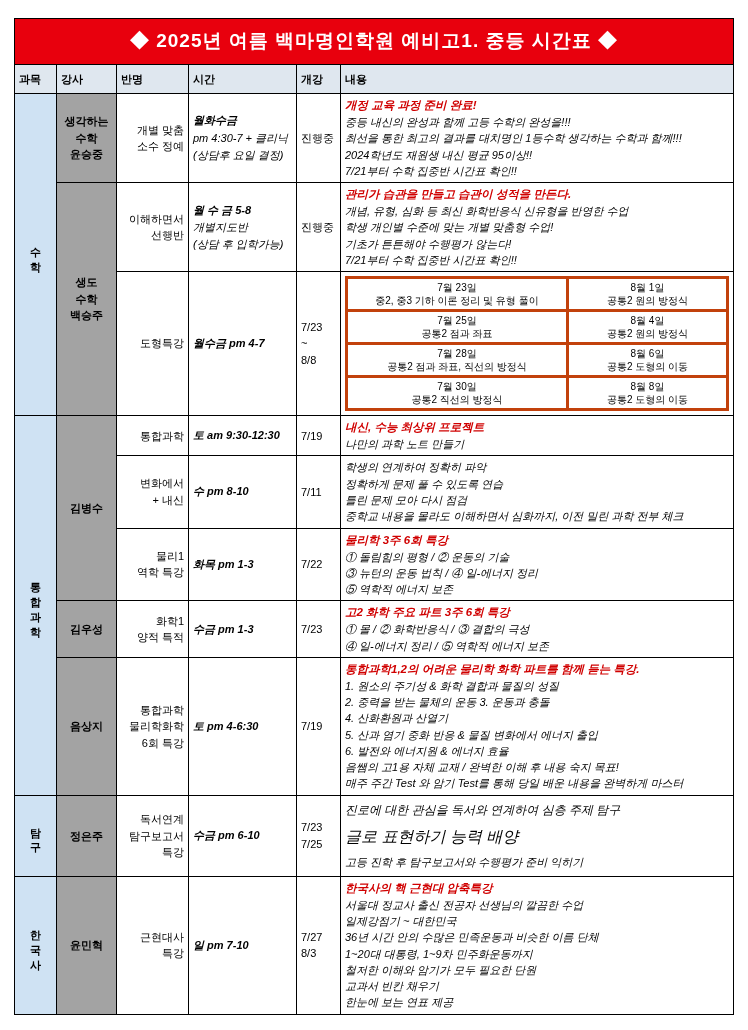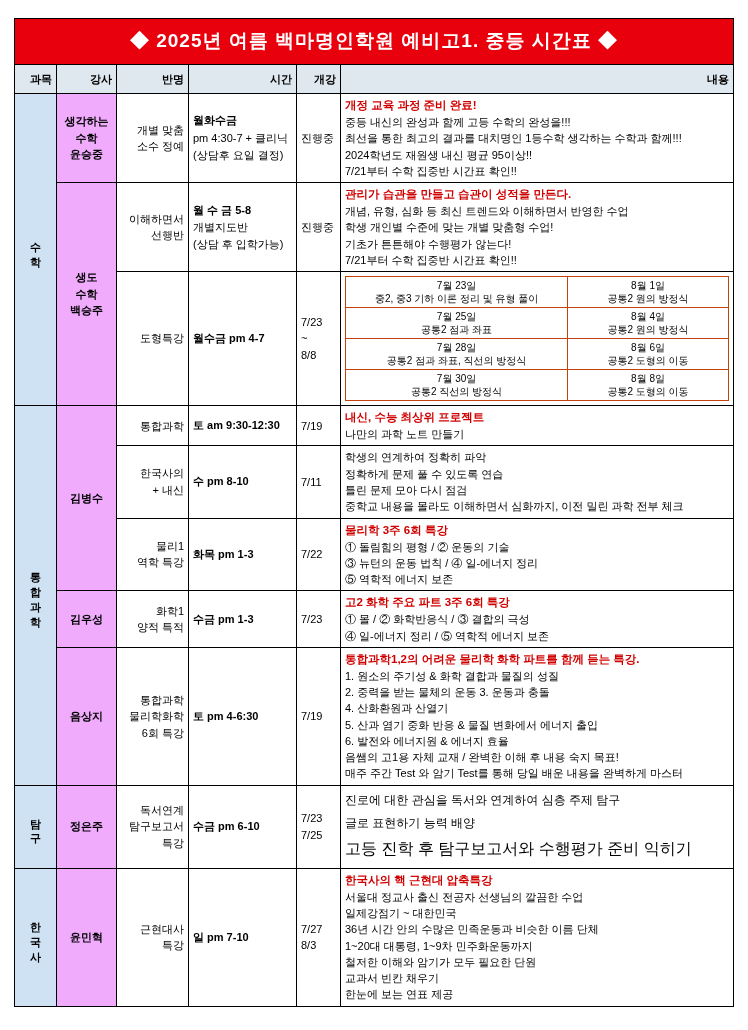--- a/index.html
+++ b/index.html
@@ -34,21 +34,21 @@
     table-layout: fixed;
   }
   table.sched th, table.sched td {
     border: 1px solid #000;
     vertical-align: middle;
     font-size: 11px;
     padding: 3px 4px;
   }
   thead th {
     background: #dfe7ef;
-    text-align: right;
+    text-align: left;
     font-size: 12px;
     font-weight: bold;
     height: 22px;
   }
   .col-sub { width: 42px; }
   .col-teacher { width: 60px; }
   .col-class { width: 72px; }
   .col-time { width: 108px; }
   .col-open { width: 44px; }
   .col-content { width: auto; }
@@ -65,55 +65,56 @@
     writing-mode: vertical-rl;
     text-orientation: upright;
     letter-spacing: 4px;
     line-height: 1.1;
   }
   td.teacher {
     text-align: center;
     font-size: 12px;
     font-weight: bold;
     line-height: 1.5;
-    background: #f0abfc;
+    background: #a3a3a3;
   }
   td.classname {
     text-align: right;
     font-size: 11px;
     line-height: 1.5;
   }
   td.time {
     font-size: 11.5px;
     line-height: 1.55;
     padding-left: 6px;
+    font-style: italic;
   }
   td.open {
     font-size: 11px;
     line-height: 1.5;
   }
   td.content {
     padding: 4px 6px;
     line-height: 1.48;
     font-size: 11px;
   }
   .red {
     color: #d00000;
     font-weight: bold;
     font-size: 11.5px;
   }
-  .content-line { white-space: nowrap; overflow: hidden; }
+  .content-line { white-space: nowrap; overflow: hidden; font-style: italic; }
 
   table.inner {
     border-collapse: collapse;
     width: 100%;
     margin: 1px 0;
   }
   table.inner td {
-    border: 1px solid #c2410c;
+    border: 3px solid #c2410c;
     font-size: 10px;
     text-align: center;
     padding: 2px 3px;
     line-height: 1.35;
   }
   .inner-left { width: 58%; }
   .inner-right { width: 42%; }
   .cell-pair div { line-height: 1.3; }
 </style>
 </head>
@@ -183,21 +184,21 @@
           <div>선행반</div>
         </td>
         <td class="time">
           <div><b>월 수 금 5-8</b></div>
           <div>개별지도반</div>
           <div>(상담 후 입학가능)</div>
         </td>
         <td class="open">진행중</td>
         <td class="content">
           <div class="red content-line">관리가 습관을 만들고 습관이 성적을 만든다.</div>
-          <div class="content-line">개념, 유형, 심화 등 최신 트렌드와 이해하면서 반영한 수업</div>
+          <div class="content-line">개념, 유형, 심화 등 최신 화학반응식 신유형을 반영한 수업</div>
           <div class="content-line">학생 개인별 수준에 맞는 개별 맞춤형 수업!</div>
           <div class="content-line">기초가 튼튼해야 수행평가 않는다!</div>
           <div class="content-line">7/21부터 수학 집중반 시간표 확인!!</div>
         </td>
       </tr>
 
       <tr>
         <td class="classname">
           <div>도형특강</div>
         </td>
@@ -272,21 +273,21 @@
         </td>
         <td class="open">7/19</td>
         <td class="content">
           <div class="red content-line">내신, 수능 최상위 프로젝트</div>
           <div class="content-line">나만의 과학 노트 만들기</div>
         </td>
       </tr>
 
       <tr>
         <td class="classname">
-          <div>한국사의</div>
+          <div>변화에서</div>
           <div>+ 내신</div>
         </td>
         <td class="time">
           <div><b>수 pm 8-10</b></div>
         </td>
         <td class="open">7/11</td>
         <td class="content">
           <div class="content-line">학생의 연계하여 정확히 파악</div>
           <div class="content-line">정확하게 문제 풀 수 있도록 연습</div>
           <div class="content-line">틀린 문제 모아 다시 점검</div>
@@ -369,22 +370,22 @@
         </td>
         <td class="time">
           <div><b>수금 pm 6-10</b></div>
         </td>
         <td class="open">
           <div>7/23</div>
           <div>7/25</div>
         </td>
         <td class="content">
           <div class="content-line" style="font-size:12px;line-height:1.9">진로에 대한 관심을 독서와 연계하여 심층 주제 탐구</div>
-          <div class="content-line" style="font-size:12px;line-height:1.9">글로 표현하기 능력 배양</div>
-          <div class="content-line" style="font-size:16px;line-height:1.9">고등 진학 후 탐구보고서와 수행평가 준비 익히기</div>
+          <div class="content-line" style="font-size:16px;line-height:1.9">글로 표현하기 능력 배양</div>
+          <div class="content-line" style="font-size:11px;line-height:1.9">고등 진학 후 탐구보고서와 수행평가 준비 익히기</div>
         </td>
       </tr>
 
       <tr>
         <td class="subject">
           <span class="vtext">한국사</span>
         </td>
         <td class="teacher">
           <div>윤민혁</div>
         </td>

